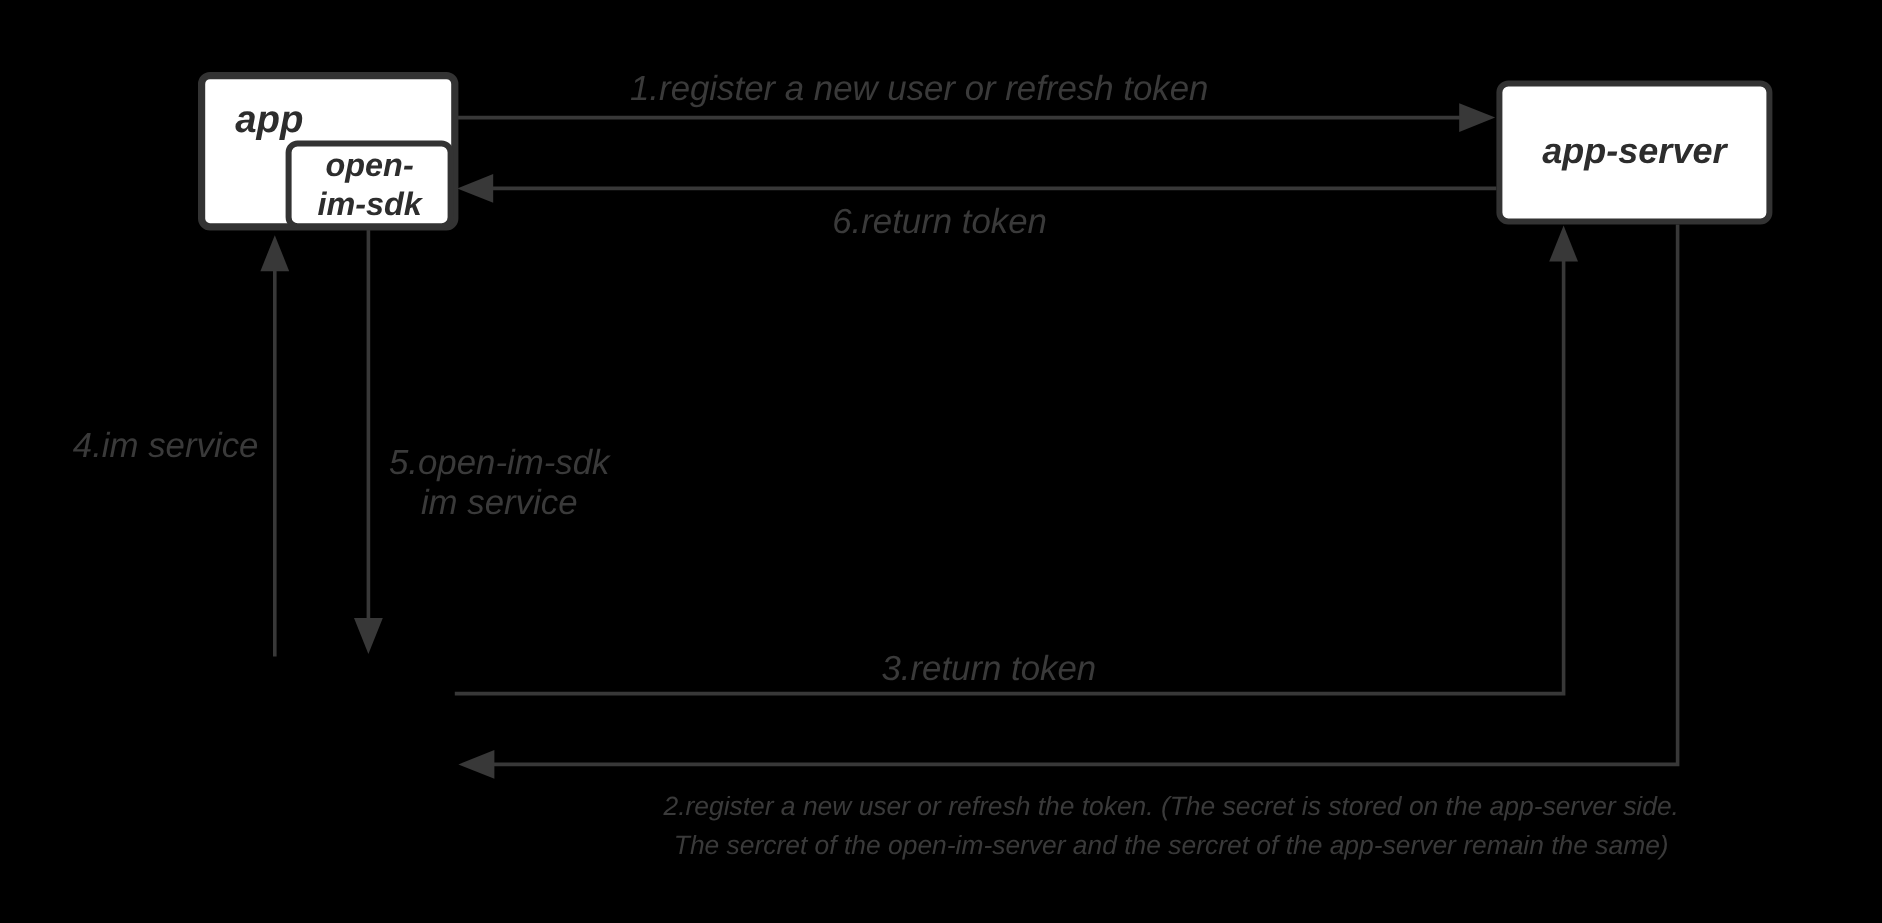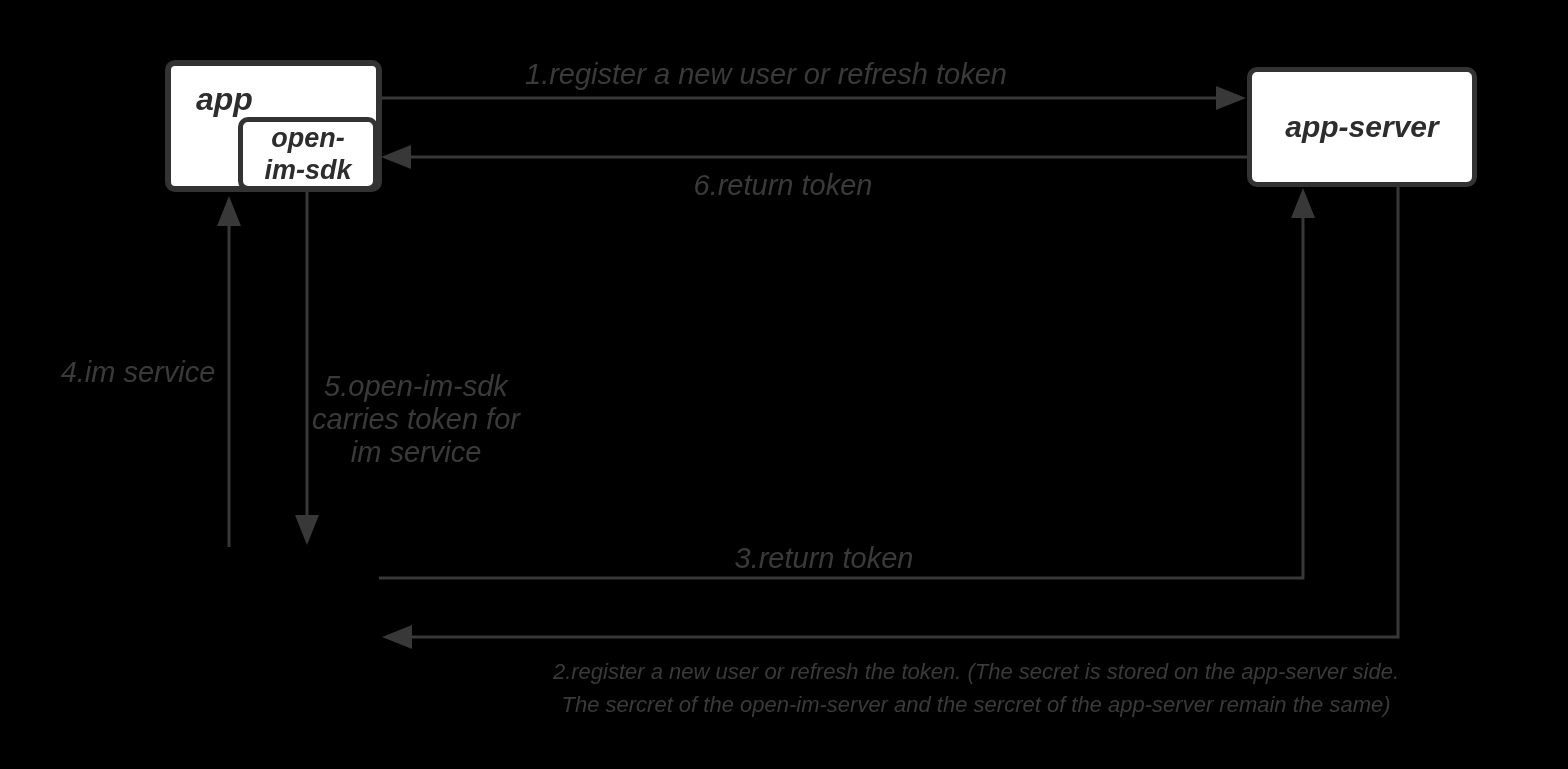--- a/index.html
+++ b/index.html
@@ -137,21 +137,20 @@
   </div>
 
 
   <div class="edge-label label-e1">1.register a new user or refresh token</div>
   <div class="edge-label label-e4">6.return token</div>
   <div class="edge-label label-e6">4.im service</div>
   <div class="edge-label label-e3">3.return token</div>
 
   <div class="edge-label multi label-e5">
     <span>5.open-im-sdk</span>
-    <span>carries token for</span>
     <span>im service</span>
   </div>
 
   <div class="edge-label multi label-e2">
     <span>2.register a new user or refresh the token. (The secret is stored on the app-server side.</span>
     <span>The sercret of the open-im-server and the sercret of the app-server remain the same)</span>
   </div>
 
 </div>
 

